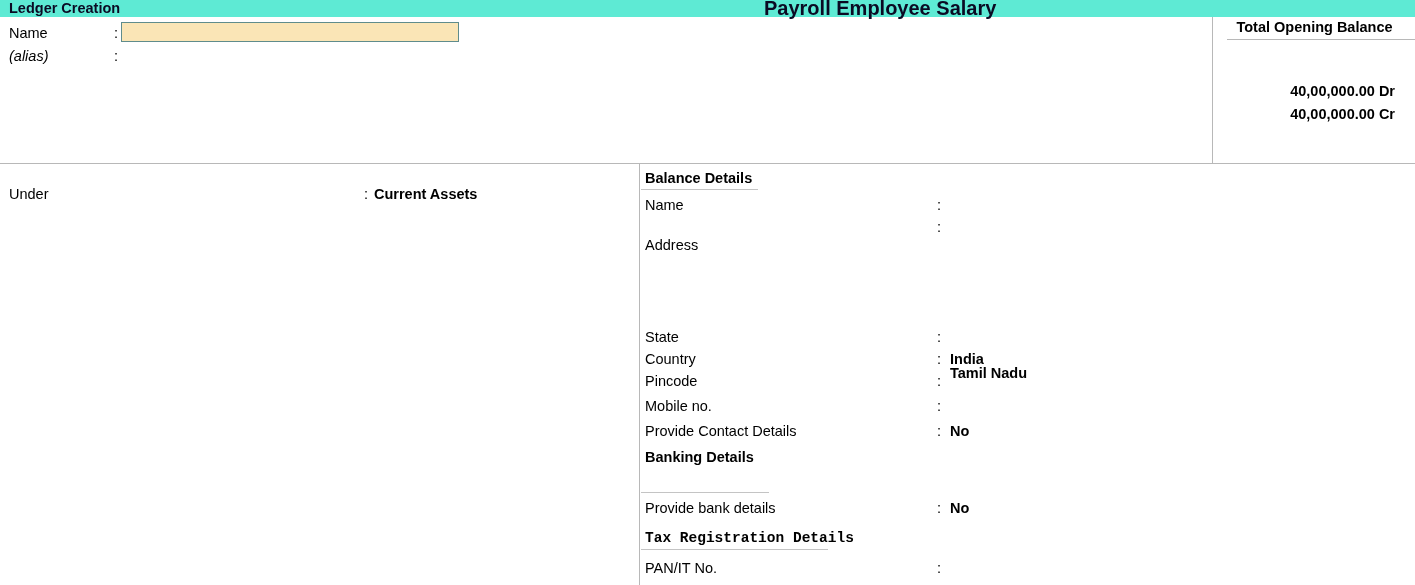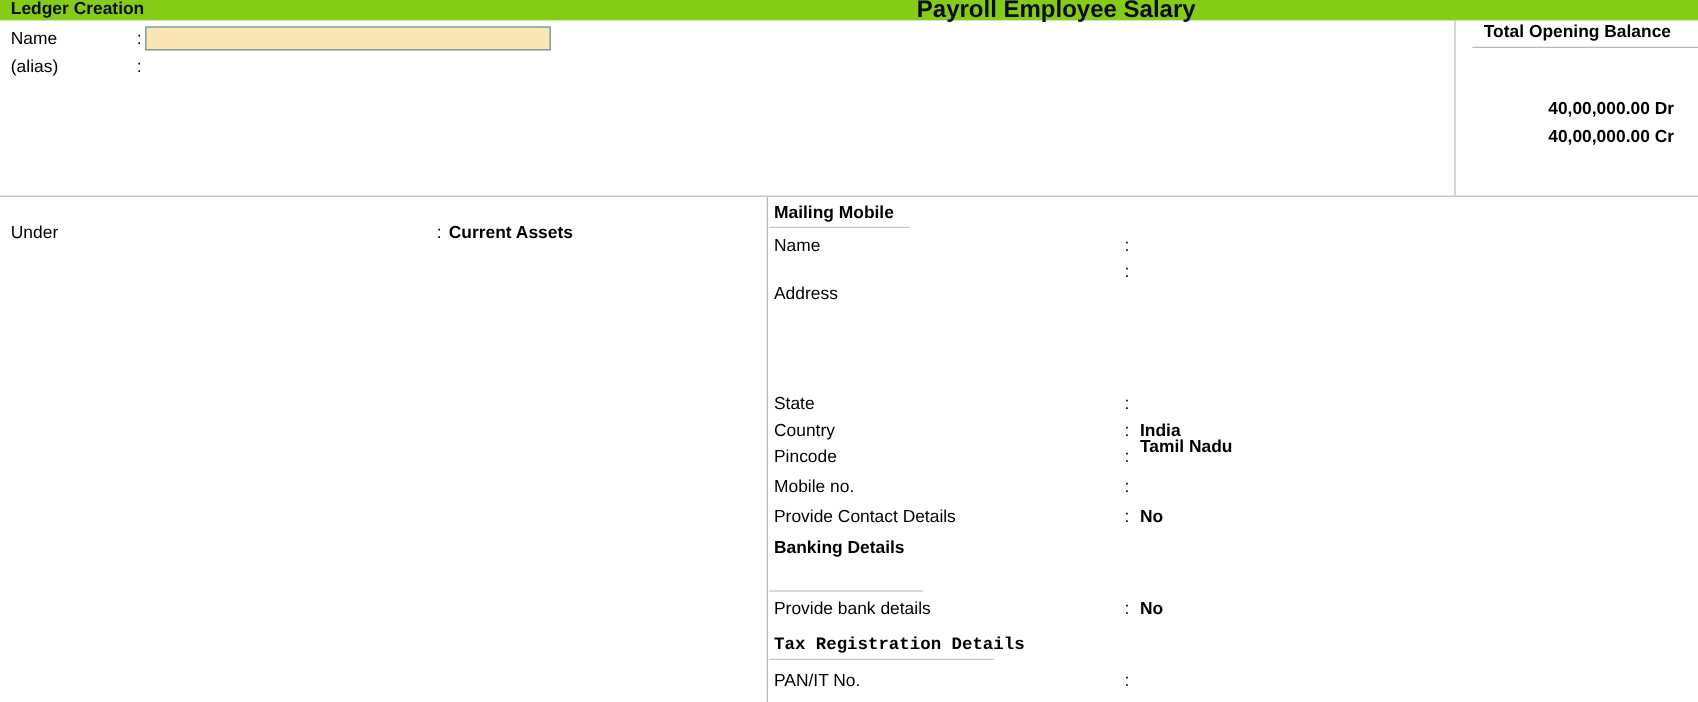--- a/index.html
+++ b/index.html
@@ -16,21 +16,21 @@
     color: #000000;
     position: relative;
   }
 
   
   .titlebar {
     position: absolute;
     left: 0; top: 0;
     width: 1415px;
     height: 17px;
-    background: #84cc16;
+    background: #5eead4;
   }
   .titlebar .tb-left {
     position: absolute;
     left: 9px; top: 0px;
     font-weight: bold;
     font-size: 14.5px;
     line-height: 17px;
     color: #0a0a23;
     white-space: nowrap;
   }
@@ -46,21 +46,21 @@
   .lbl {
     position: absolute;
     white-space: nowrap;
   }
   .colon {
     position: absolute;
     white-space: nowrap;
   }
   .name-label   { left: 9px;  top: 25px; }
   .name-colon   { left: 114px; top: 25px; }
-  .alias-label  { left: 9px;  top: 48px; }
+  .alias-label  { left: 9px;  top: 48px; font-style: italic; }
   .alias-colon  { left: 114px; top: 48px; }
 
   .name-input {
     position: absolute;
     left: 121px; top: 22px;
     width: 338px;
     height: 20px;
     background: #fae5b6;
     border: 1px solid #5f8c8c;
     box-sizing: border-box;
@@ -185,21 +185,21 @@
   <div class="ob-val ob-cr">40,00,000.00 Cr</div>
 </div>
 
 <div class="hdivider"></div>
 <div class="vdivider"></div>
 
 <div class="under-label">Under</div>
 <div class="under-colon">:</div>
 <div class="under-value">Current Assets</div>
 
-<div class="sec-head" style="top:170px;">Mailing Mobile</div>
+<div class="sec-head" style="top:170px;">Balance Details</div>
 <div class="sec-rule" style="top:189px; width:117px;"></div>
 
 <div class="f-label" style="top:197px;">Name</div>
 <div class="f-colon" style="top:197px;">:</div>
 <div class="f-value" style="top:197px;"></div>
 
 <div class="f-label" style="top:219px;margin-top:18px;">Address</div>
 <div class="f-colon" style="top:219px;">:</div>
 <div class="f-value" style="top:219px;"></div>
 

